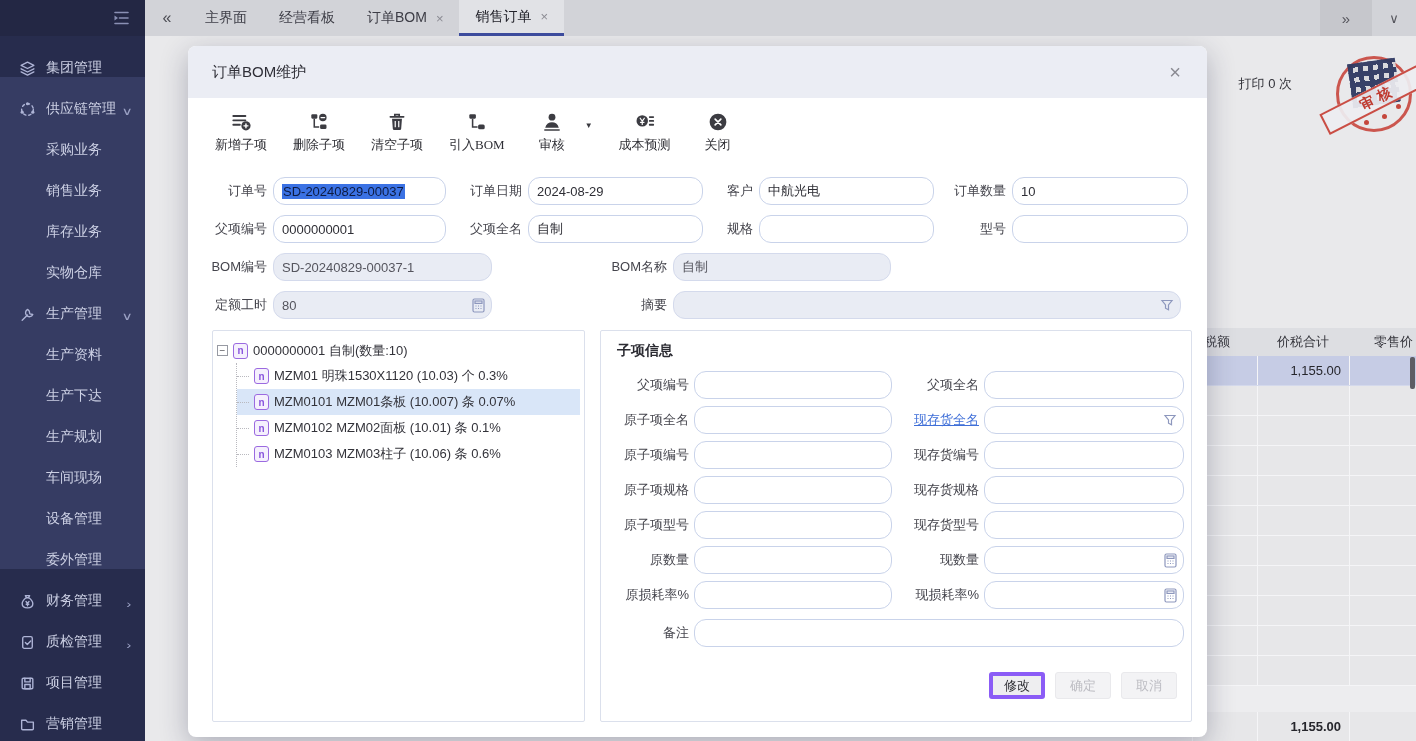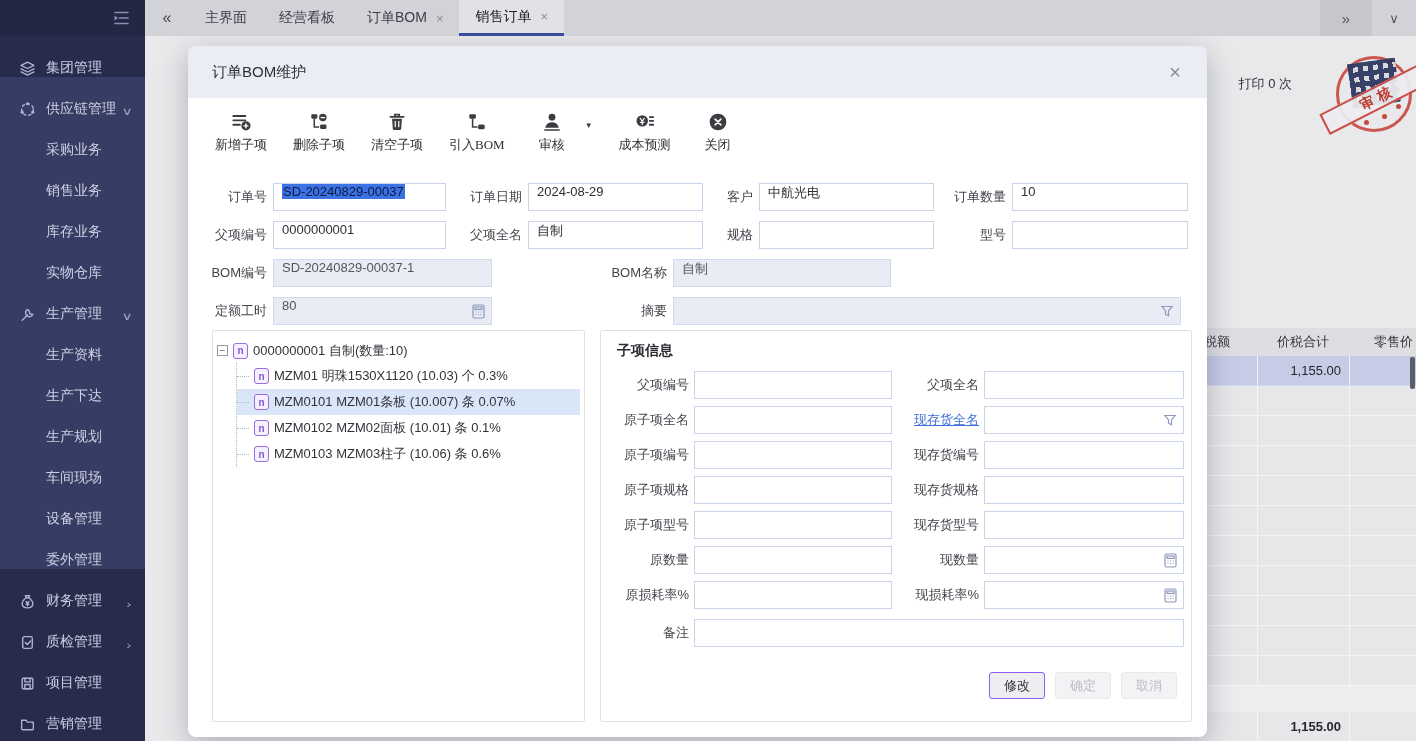--- a/index.html
+++ b/index.html
@@ -86,27 +86,27 @@
   
   .toolbar { display:flex; gap:26px; padding:13px 0 0 27px; align-items:flex-start; }
   .tool-btn { display:flex; flex-direction:column; align-items:center; gap:3px;
     cursor:pointer; min-width:42px; }
   .tool-btn .t-label { font-size:13px; color:#2f2f35; white-space:nowrap;font-family:Liberation Serif, serif; }
   .tool-caret { font-size:8px; color:#3a3a40; margin:10px 0 0 -14px; cursor:pointer; }
   svg.ticon { width:22px; height:22px; }
 
   
   .frow { position:absolute; left:0; width:1002px; height:28px; display:grid;
-    column-gap:6px; align-items:center;margin-top:6px; }
+    column-gap:6px; align-items:center; }
   .frow.r12 { grid-template-columns:79px 173px 70px 175px 44px 175px 66px 176px; }
   .frow.r3  { grid-template-columns:79px 219px 169px 218px; }
   .frow.r4  { grid-template-columns:79px 219px 169px 508px; }
   .flabel { font-size:13px; color:#45454d; text-align:right; white-space:nowrap; }
-  .finput { height:28px; border:1px solid #c9d3ea; border-radius:0; background:#fff;
-    font-size:13px; color:#2e2e35; display:flex; align-items:flex-start; padding:0 8px;
+  .finput { height:28px; border:1px solid #c9d3ea; border-radius:12px; background:#fff;
+    font-size:13px; color:#2e2e35; display:flex; align-items:center; padding:0 8px;
     position:relative; }
   .finput.disabled { background:#e9ecf4; border-color:#d4daec; color:#55555e; }
   .sel-text { background:#3b72e4; color:#0d1b42; padding:0 1px; }
   .in-icon { position:absolute; right:6px; top:6px; }
   svg.mini { stroke:#8d97bd; fill:none; stroke-width:1.2; }
 
   
   .tree-panel { position:absolute; left:24px; top:284px; width:373px; height:392px;
     border:1px solid #dbe0ec; border-radius:2px; background:#fff; overflow:hidden;
     padding:7px 4px; font-size:13px; color:#33333a; }
@@ -131,21 +131,21 @@
   .detail-rows { position:absolute; left:0; top:36px; right:0; }
   .drow { height:35px; display:grid; grid-template-columns:84px 198px 82px 200px;
     column-gap:5px; align-items:center; padding-left:4px; }
   .drow .finput { height:28px; }
   .dlink { color:#3f6fd8; text-decoration:underline; cursor:pointer; }
   .drow-remark { height:35px; display:grid; grid-template-columns:84px 490px;
     column-gap:5px; align-items:center; padding-left:4px; margin-top:3px; }
   .detail-btns { position:absolute; right:14px; bottom:22px; display:flex; gap:10px; }
   .dbtn { width:56px; height:27px; border-radius:3px; font-size:13px;
     display:flex; align-items:center; justify-content:center; cursor:pointer; }
-  .dbtn.primary { background:#eeeef0; border:1px solid #8b5cf6; color:#2e2e33; }
+  .dbtn.primary { background:#eeeef0; border:4px solid #8b5cf6; color:#2e2e33; }
   .dbtn.disabled { background:#f3f3f5; border:1px solid #e9e9ec; color:#bcbcc2; }
 </style>
 </head>
 <body>
 
 <div class="sidebar">
   <div class="sidebar-top">
     <svg width="20" height="16" viewBox="0 0 20 16">
       <path d="M4 2.5h13M8.5 8h8.5M4 13.5h13" stroke="#8a90b4" stroke-width="1.6" fill="none" stroke-linecap="round"></path>
       <path d="M3.5 5.5v5L7 8z" fill="#8a90b4"></path>

